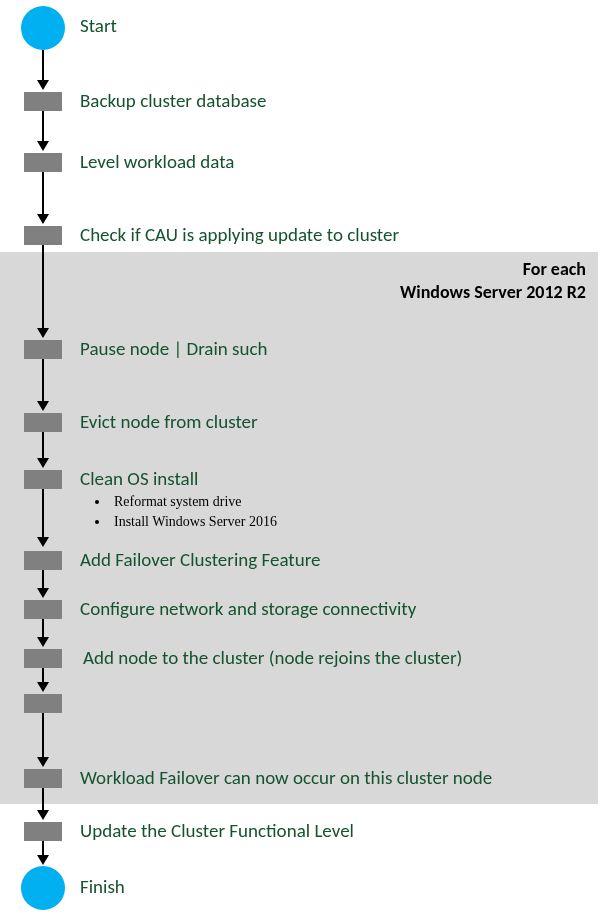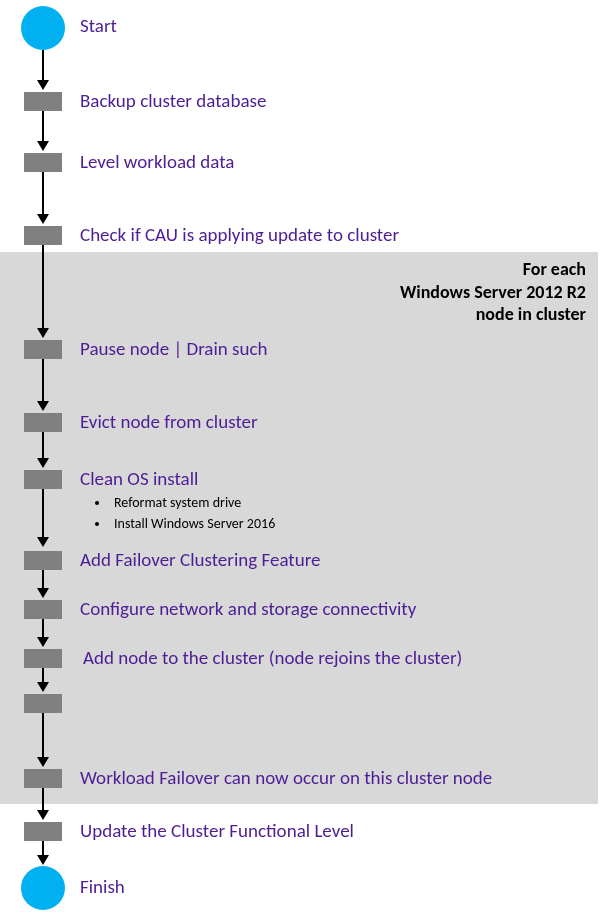--- a/index.html
+++ b/index.html
@@ -60,45 +60,44 @@
     left: 24px;
     width: 38px;
     height: 19px;
     background: #808080;
   }
   .step-label {
     position: absolute;
     left: 80px;
     font-size: 19px;
     font-weight: 400;
-    color: #4c1d95;
+    color: #14532d;
     line-height: 1.15;
     white-space: nowrap;
   }
   .step-label.multi { white-space: normal; }
   .sub-bullets {
     position: absolute;
     left: 92px;
     font-size: 14px;
     color: #000;
   }
   .sub-bullets li {
     margin-bottom: 4px;
     padding-left: 4px;
   }
-  ul { margin: 0; padding-left: 18px; }
+  ul { margin: 0; padding-left: 18px; font-family: Liberation Serif, serif; }
 </style>
 </head>
 <body>
 
 <div class="loop-region"></div>
 <div class="loop-header">
   <span>For each</span><br>
   <span>Windows Server 2012 R2</span><br>
-  <span>node in cluster</span>
 </div>
 
 <div class="circle" style="top:6px"></div>
 <div class="step-label" style="top:15px">Start</div>
 
 <div class="arrow-line" style="top:50px;height:30px"></div>
 <div class="arrow-head" style="top:80px"></div>
 
 <div class="step-box" style="top:92px"></div>
 <div class="step-label" style="top:90px">Backup cluster database</div>

